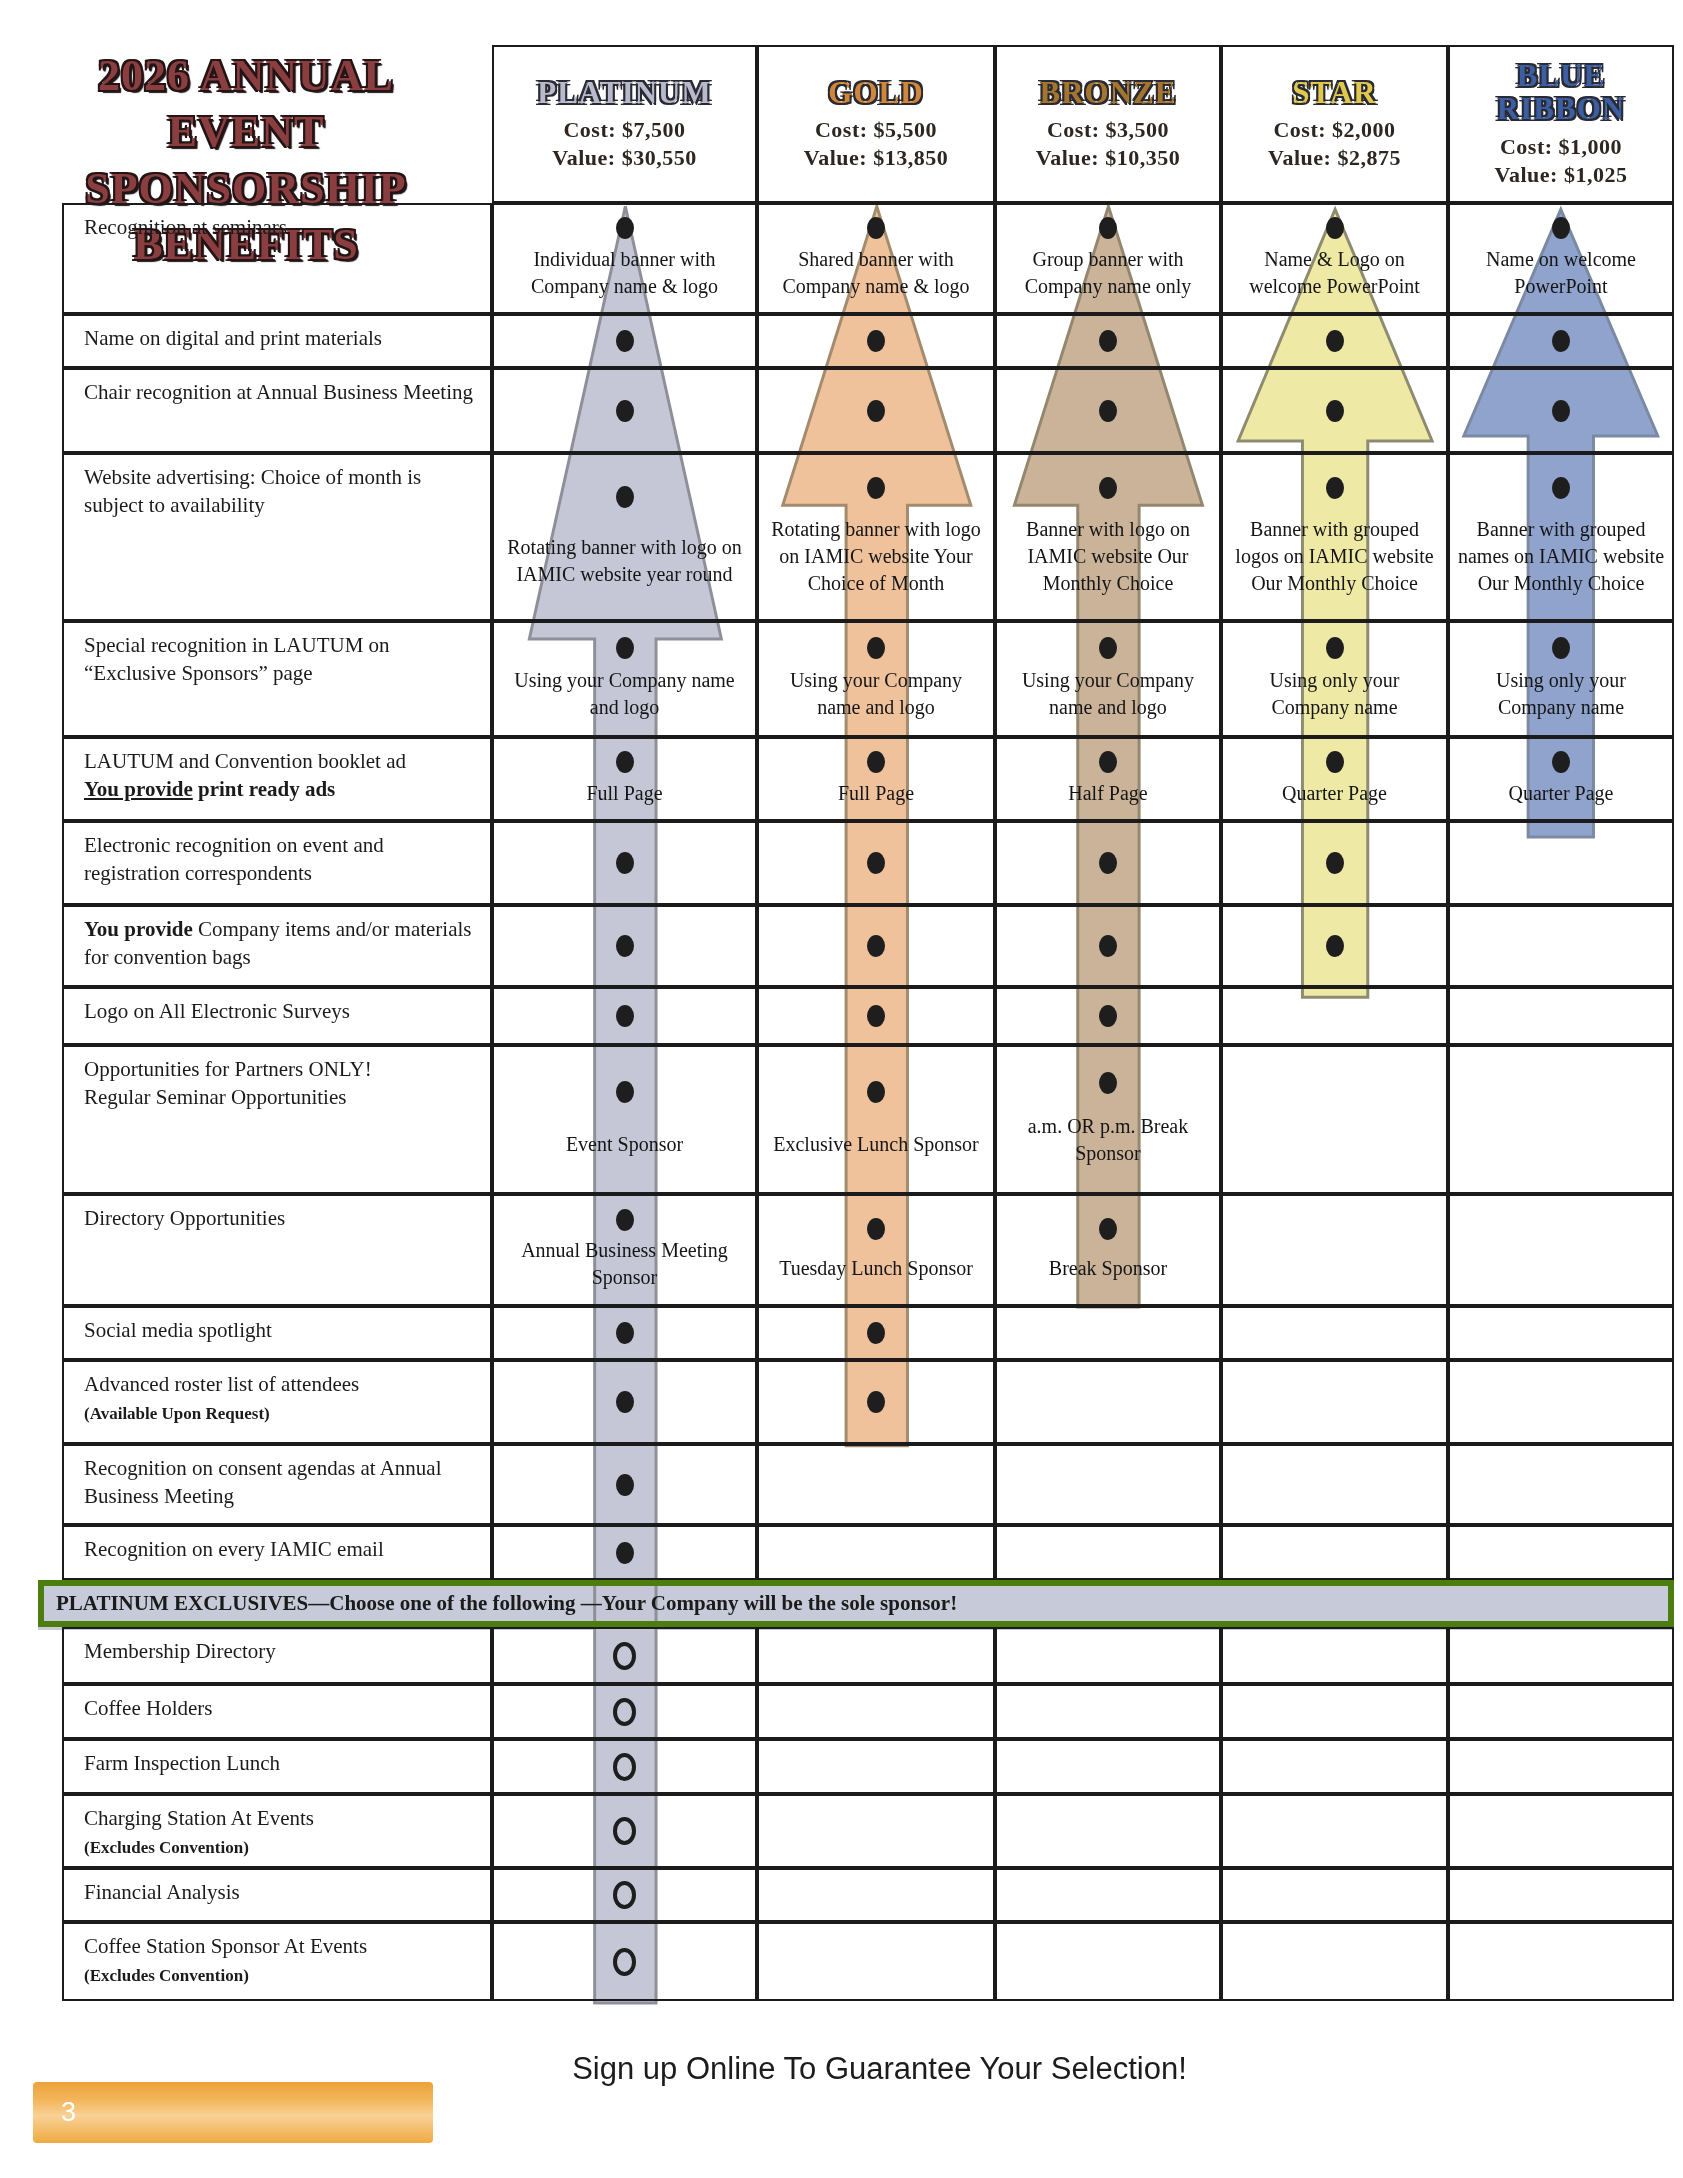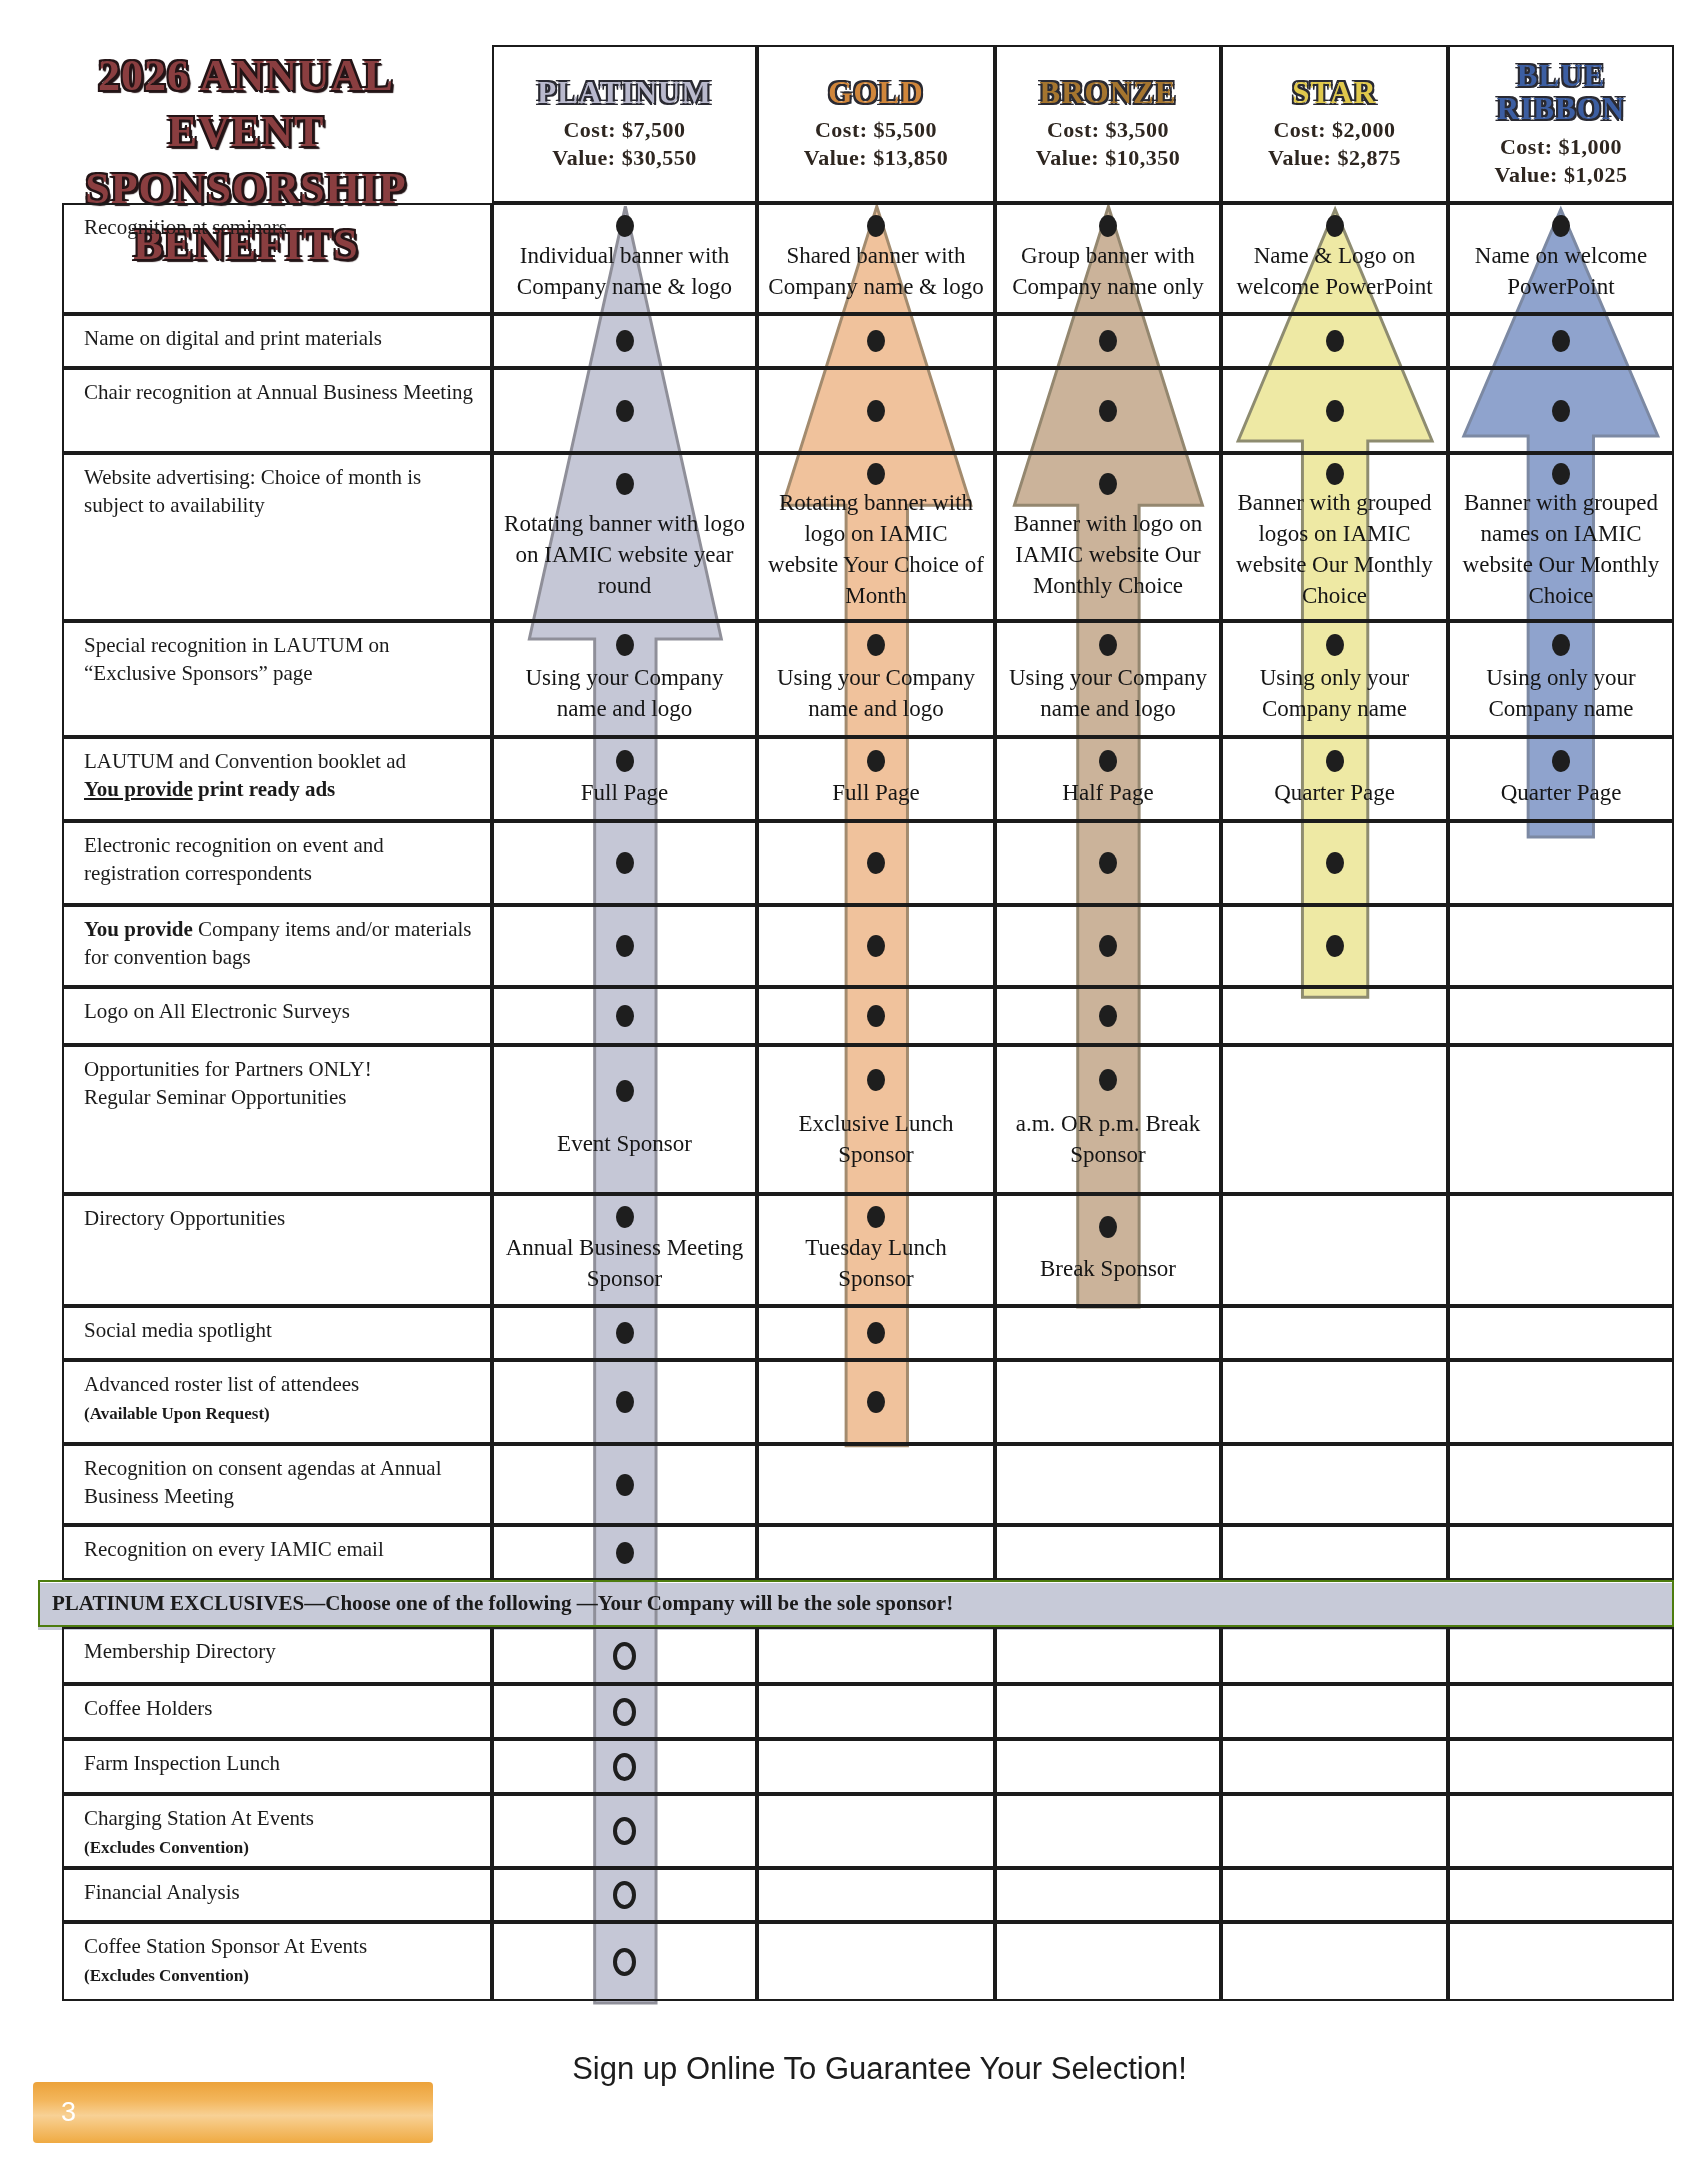--- a/index.html
+++ b/index.html
@@ -23,33 +23,33 @@
         display:flex;flex-direction:column;align-items:center;justify-content:center;}
   .cell.noborder{border:none;}
   .cell.lbl{align-items:flex-start;justify-content:flex-start;text-align:left;
             padding:9px 14px 6px 20px;font-size:21px;line-height:1.32;display:block;margin-left:24px;}
   .cell.withtext{justify-content:space-evenly;padding:6px 3px;}
   .b{font-weight:bold;} .u{text-decoration:underline;} .s{font-size:17px;}
 
   .dot{width:18px;height:22px;border-radius:50%;background:#1e1e1e;flex:none;}
   .ring{width:23px;height:28px;border-radius:50%;border:4px solid #1e1e1e;
         background:transparent;box-sizing:border-box;flex:none;}
-  .ctext{font-size:23px;line-height:1.35;text-align:center;width:96%;color:#151515;}
+  .ctext{font-size:20px;line-height:1.35;text-align:center;width:96%;color:#151515;}
 
   
   .hcell{gap:2px;padding:4px 2px;}
   .tname{font-weight:bold;font-size:31px;letter-spacing:1px;text-align:center;line-height:1.05;
          text-shadow:2px 2px 0 #2a2a32,-2px -2px 0 #2a2a32,2px -2px 0 #2a2a32,-2px 2px 0 #2a2a32;}
   .tcost,.tval{font-weight:bold;font-size:22px;color:#2e2620;letter-spacing:0.5px;}
   .tcost{margin-top:6px;}
 
   
   .bannercell{grid-column:1 / -1;display:flex;align-items:center;justify-content:flex-start;
               font-weight:bold;font-size:21px;padding-left:12px;box-sizing:border-box;
-              border:2px solid #4d7c0f;}
+              border:6px solid #4d7c0f;}
 
   
   .footer{position:absolute;left:0;top:2051px;width:1683px;text-align:center;
           font-family:"Liberation Sans", sans-serif;font-size:31px;color:#1c1c1c;padding-left:38px;}
   .pagenum{position:absolute;left:33px;top:2082px;width:400px;height:61px;border-radius:4px;
            background:linear-gradient(180deg,#eca23a 0%,#f3b65c 30%,#f8d195 55%,#efaa42 100%);
            color:#ffffff;font-family:"Liberation Sans", sans-serif;font-size:27px;
            display:flex;align-items:center;padding-left:28px;box-sizing:border-box;}
 </style>
 </head>

